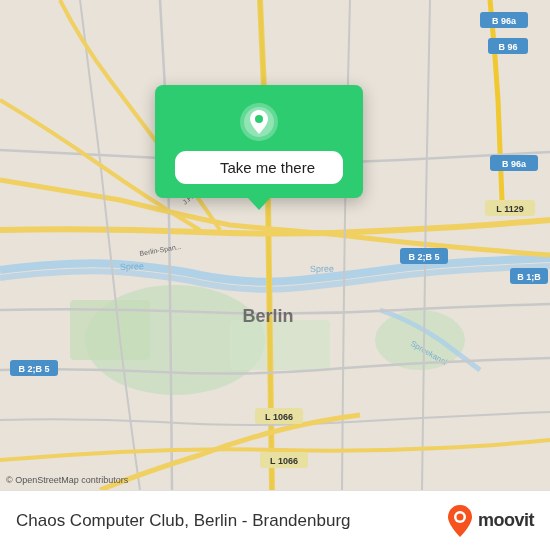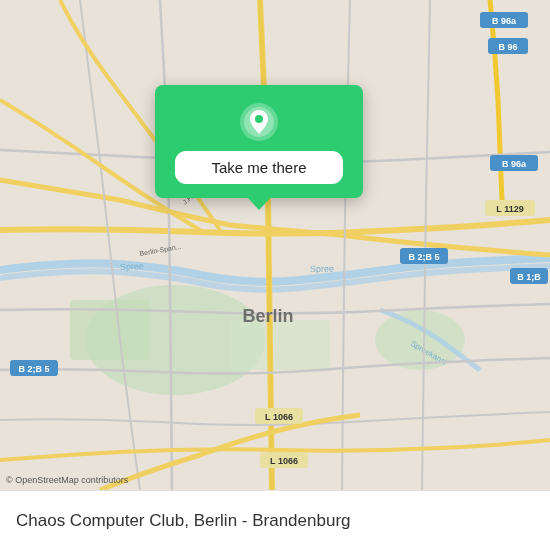--- a/index.html
+++ b/index.html
@@ -64,21 +64,21 @@
       background: white;
       border: none;
       border-radius: 11px;
       padding: 8px 28px;
       font-size: 15px;
       font-weight: 500;
       color: #222;
       cursor: pointer;
       white-space: nowrap;
       width: 100%;
-      text-align: center;
+      text-align: right;
     }
 
     
     #bottom-bar {
       width: 550px;
       height: 60px;
       background: white;
       display: flex;
       align-items: center;
       padding: 0 16px;
@@ -200,13 +200,22 @@
       <circle cx="19" cy="19" r="15" fill="white" opacity="0.3"></circle>
       <path d="M19 7 C14 7 10 11 10 16 C10 22 19 31 19 31 C19 31 28 22 28 16 C28 11 24 7 19 7Z" fill="white"></path>
       <circle cx="19" cy="16" r="4" fill="#2ecc71"></circle>
     </svg>
     <button class="popup-button">Take me there</button>
   </div>
 </div>
 
 <div id="bottom-bar">
   <span class="bottom-text">Chaos Computer Club, Berlin - Brandenburg</span>
+  <div class="moovit-logo">
+
+    <svg class="moovit-pin" viewBox="0 0 28 34" xmlns="http://www.w3.org/2000/svg">
+      <path d="M14 1 C7 1 2 6.5 2 13 C2 21 14 33 14 33 C14 33 26 21 26 13 C26 6.5 21 1 14 1Z" fill="#f5521d"></path>
+      <circle cx="14" cy="13" r="6" fill="white"></circle>
+      <circle cx="14" cy="13" r="3.5" fill="#f5521d"></circle>
+    </svg>
+    <span class="moovit-text">moovit</span>
+  </div>
 </div>
 
 </body></html>

